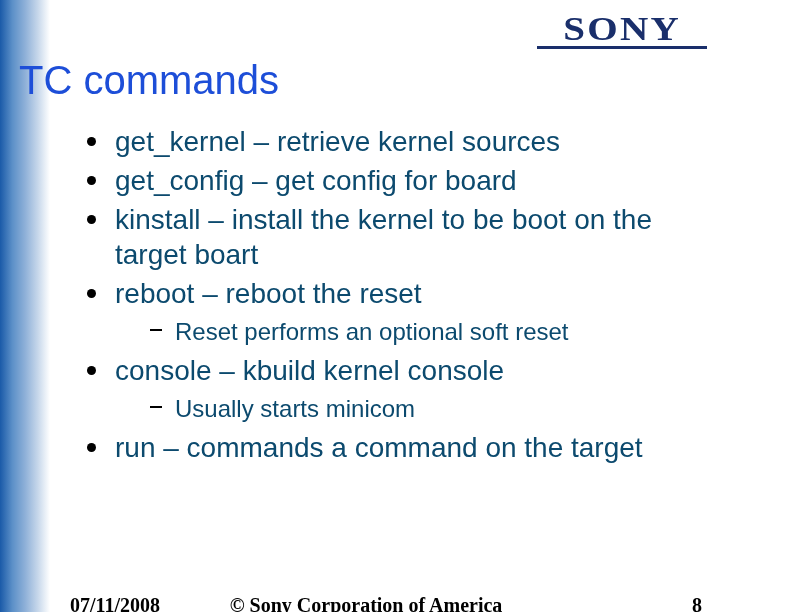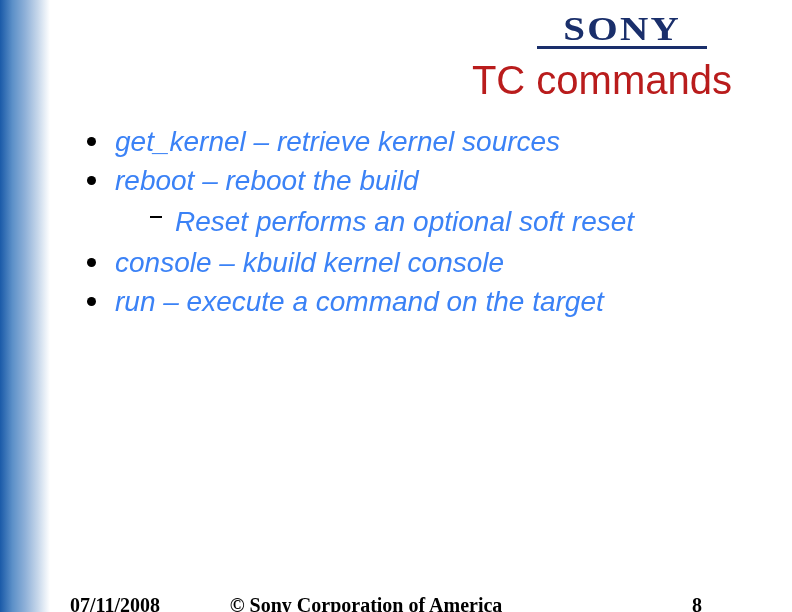--- a/index.html
+++ b/index.html
@@ -44,33 +44,33 @@
   .logo-underline {
     height: 3px;
     background: #1a2f6b;
     margin-top: -2px;
   }
   .title {
     position: absolute;
     top: 58px;
     left: 0;
     width: 100%;
-    text-align: right;
+    text-align: left;
     font-size: 40px;
-    color: #b91c1c;
+    color: #1d4ed8;
+    padding-left: 19px;
   }
   .content {
     position: absolute;
     top: 120px;
     left: 85px;
     right: 40px;
     font-size: 28px;
-    color: #3b82f6;
+    color: #0c4a6e;
     line-height: 1.25;
-    font-style: italic;
   }
   ul.top {
     list-style: none;
     margin: 0;
     padding: 0;
   }
   ul.top > li {
     position: relative;
     padding-left: 30px;
     margin: 4px 0;
@@ -86,21 +86,21 @@
     border-radius: 50%;
   }
   ul.sub {
     list-style: none;
     margin: 6px 0 6px 0;
     padding: 0;
   }
   ul.sub > li {
     position: relative;
     padding-left: 60px;
-    font-size: 28px;
+    font-size: 24px;
     margin: 6px 0;
   }
   ul.sub > li::before {
     content: "";
     position: absolute;
     left: 35px;
     top: 12px;
     width: 12px;
     height: 2px;
     background: #000;
@@ -141,30 +141,35 @@
   <div class="logo">
     <span class="logo-text">SONY</span>
     <div class="logo-underline"></div>
   </div>
 
   <div class="title">TC commands</div>
 
   <div class="content">
     <ul class="top">
       <li><span>get_kernel – retrieve kernel sources</span></li>
+      <li><span>get_config – get config for board</span></li>
+      <li><span>kinstall – install the kernel to be boot on the target boart</span></li>
       <li>
-        <span>reboot – reboot the build</span>
+        <span>reboot – reboot the reset</span>
         <ul class="sub">
           <li><span>Reset performs an optional soft reset</span></li>
         </ul>
       </li>
       <li>
         <span>console – kbuild kernel console</span>
+        <ul class="sub">
+          <li><span>Usually starts minicom</span></li>
+        </ul>
       </li>
-      <li><span>run – execute a command on the target</span></li>
+      <li><span>run – commands a command on the target</span></li>
     </ul>
   </div>
 
   <div class="footer">
     <span class="date">07/11/2008</span>
     <span class="copyright">© Sony Corporation of America</span>
     <span class="pagenum">8</span>
   </div>
 </div>
 

